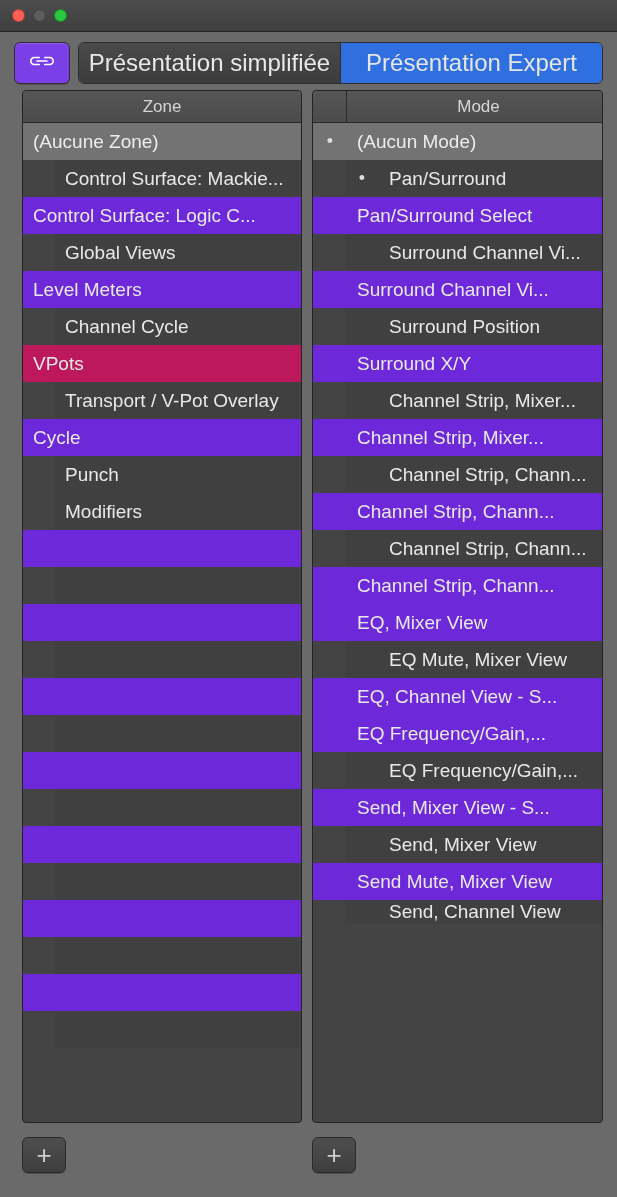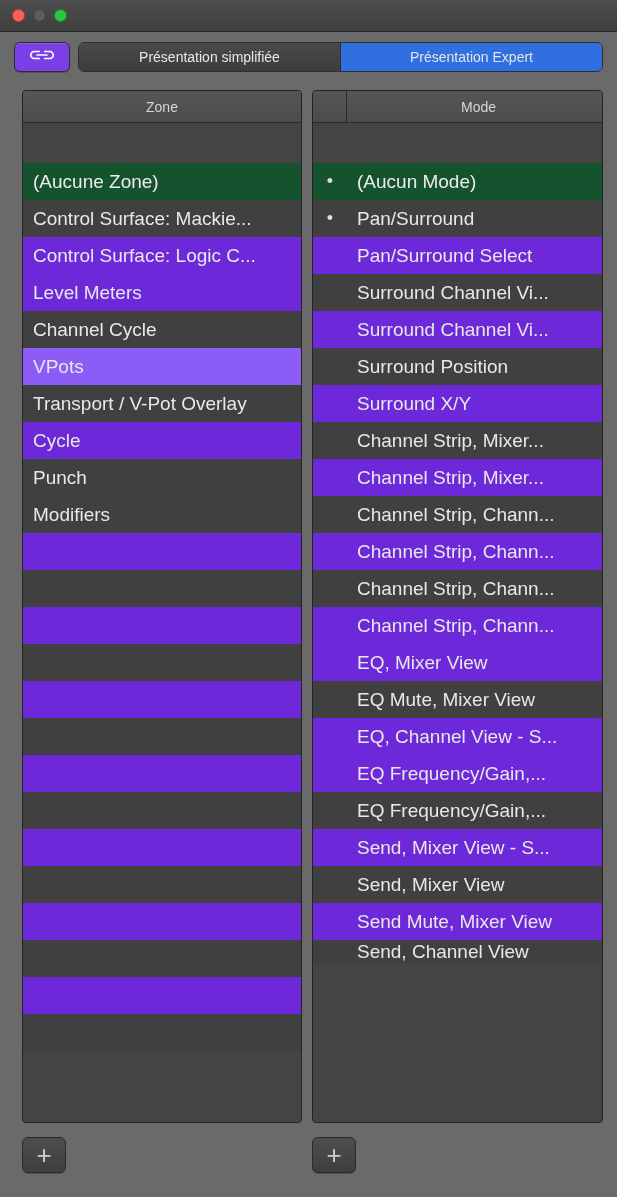--- a/index.html
+++ b/index.html
@@ -48,21 +48,21 @@
     display: flex;
     border: 1px solid #2e2e2e;
     border-radius: 6px;
     overflow: hidden;
   }
   .seg-btn {
     flex: 1;
     display: flex;
     align-items: center;
     justify-content: center;
-    font-size: 14px;
+    font-size: 24px;
     color: #e8e8e8;
     background: linear-gradient(#4a4a4a, #3c3c3c);
     border: none;
     padding: 6px 4px;
   }
   .seg-btn.active {
     background: #2f6fe0;
     color: #e5e5e5;
   }
   .seg-btn + .seg-btn { border-left: 1px solid #2e2e2e; }
@@ -85,21 +85,21 @@
     overflow: hidden;
   }
   .panel.left { flex: 0 0 280px; }
   .panel.right { flex: 1; }
 
   .col-head {
     height: 32px;
     background: linear-gradient(#565656, #4b4b4b);
     border-bottom: 1px solid #2a2a2a;
     color: #d6d6d6;
-    font-size: 14px;
+    font-size: 17px;
     display: flex;
     align-items: center;
     justify-content: center;
   }
   .right .col-head { justify-content: flex-start; gap: 8px; }
   .right .head-dot-col {
     width: 34px;
     height: 100%;
     border-right: 1px solid #2a2a2a;
   }
@@ -114,23 +114,23 @@
     display: flex;
     align-items: center;
     color: #e8e8e8;
     font-size: 19px;
     padding: 0 10px;
     white-space: nowrap;
     overflow: hidden;
     text-overflow: ellipsis;
     background: #6d28d9;
   }
-  .row.alt { background: #404040; }
-  .row.selected { background: #8b5cf6; }
-  .row.dim { background: #14532d; color: #ececec; margin-top: 40px; }
+  .row.alt { background: #404040; margin-left: 32px; }
+  .row.selected { background: #be185d; }
+  .row.dim { background: #737373; color: #ececec; }
 
   .right .row { padding: 0; }
   .dot-col {
     width: 34px;
     display: flex;
     align-items: center;
     justify-content: center;
     color: #ddd;
     font-size: 18px;
   }
@@ -209,20 +209,23 @@
     <div class="list" id="zone-list">
         <div class="row dim">
           <span>(Aucune Zone)</span>
         </div>
         <div class="row alt">
           <span>Control Surface: Mackie...</span>
         </div>
         <div class="row">
           <span>Control Surface: Logic C...</span>
         </div>
+        <div class="row alt">
+          <span>Global Views</span>
+        </div>
         <div class="row">
           <span>Level Meters</span>
         </div>
         <div class="row alt">
           <span>Channel Cycle</span>
         </div>
         <div class="row selected">
           <span>VPots</span>
         </div>
         <div class="row alt">

